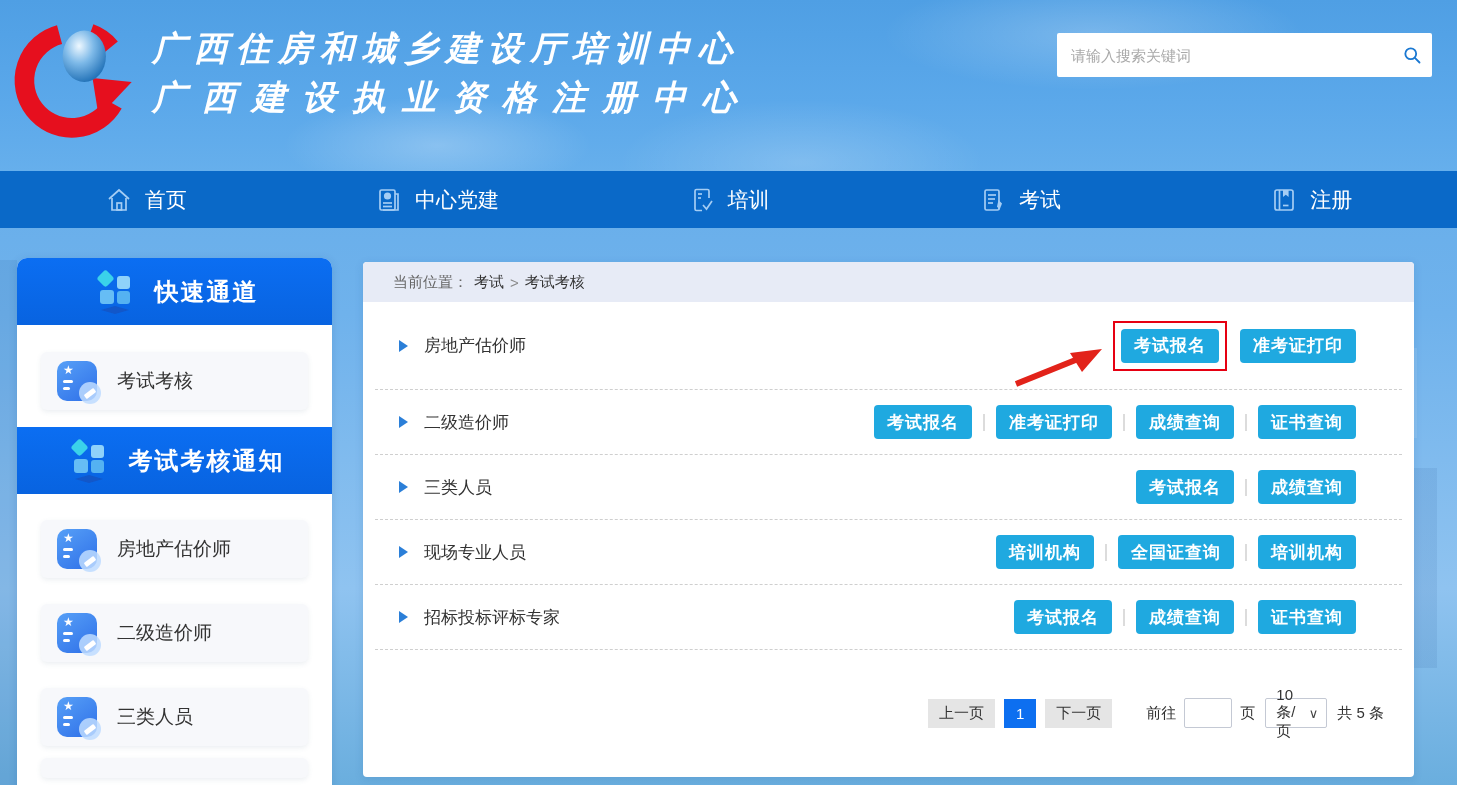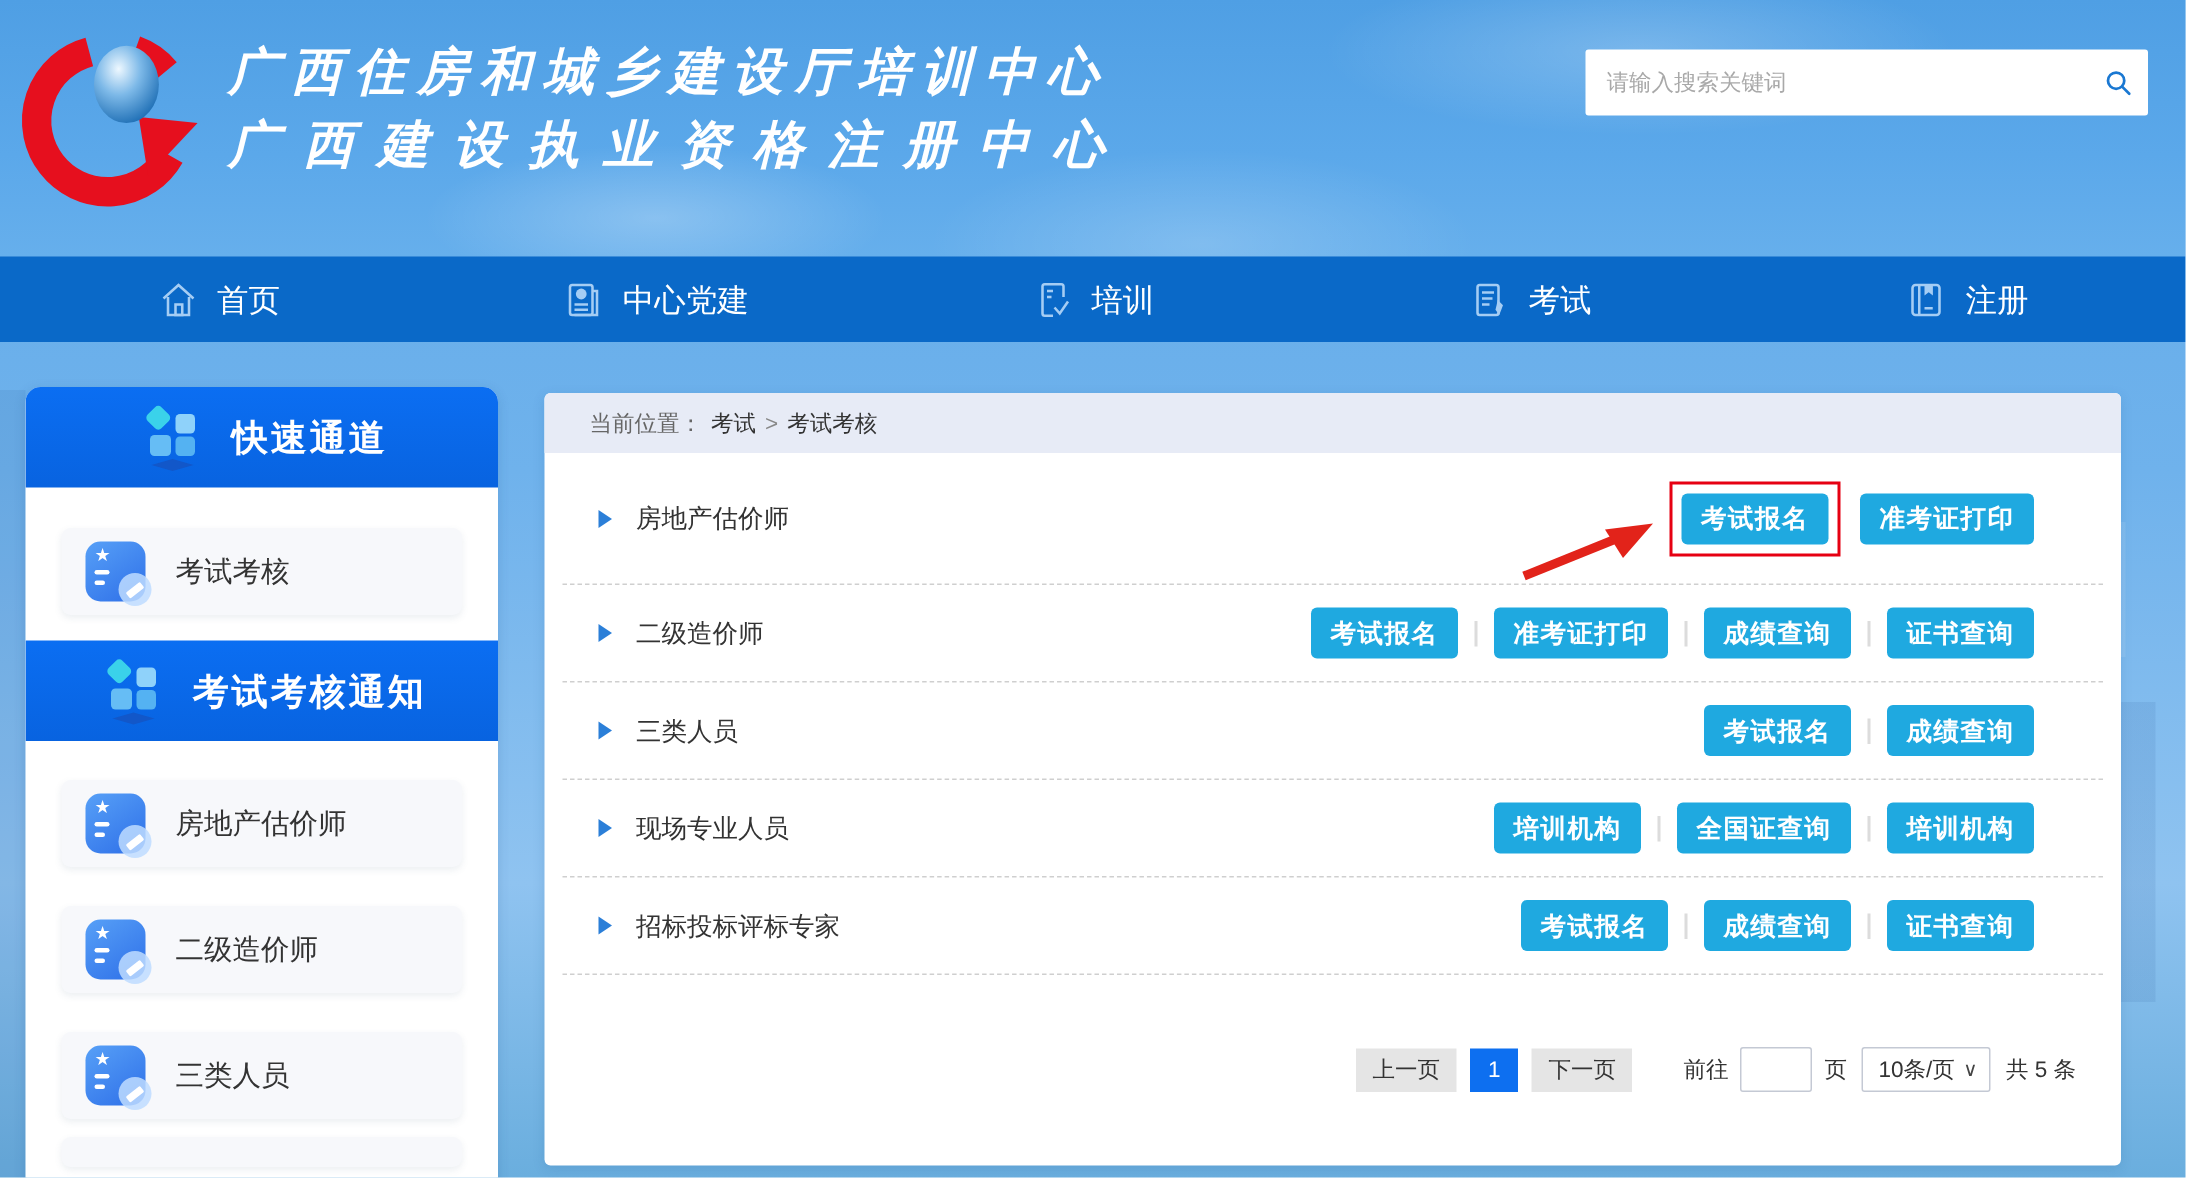--- a/index.html
+++ b/index.html
@@ -144,21 +144,21 @@
     font-family:"Liberation Sans","DejaVu Sans",sans-serif;
   }
   .pg-btn.active { background:#0d6ff0; color:#fff; padding:0 12px; margin:0 9px; }
   .pg-goto { margin-left:34px; margin-right:8px; }
   .pg-input {
     width:48px; height:30px; border:1px solid #c4c9d4; border-radius:2px;
     margin-right:8px; outline:none; text-align:center; font-size:15px;
   }
   .pg-unit { margin-right:10px; }
   .pg-select {
-    width:86px; height:30px; border:1px solid #c4c9d4; border-radius:2px;
+    width:62px; height:30px; border:1px solid #c4c9d4; border-radius:2px;
     display:flex; align-items:center; justify-content:space-between;
     padding:0 8px 0 10px; cursor:pointer; color:#333; background:#fff;
   }
   .pg-chevron { font-size:13px; color:#444; }
   .pg-total { margin-left:10px; }
 </style>
 </head>
 <body>
 
 <div class="bg-city"></div>

